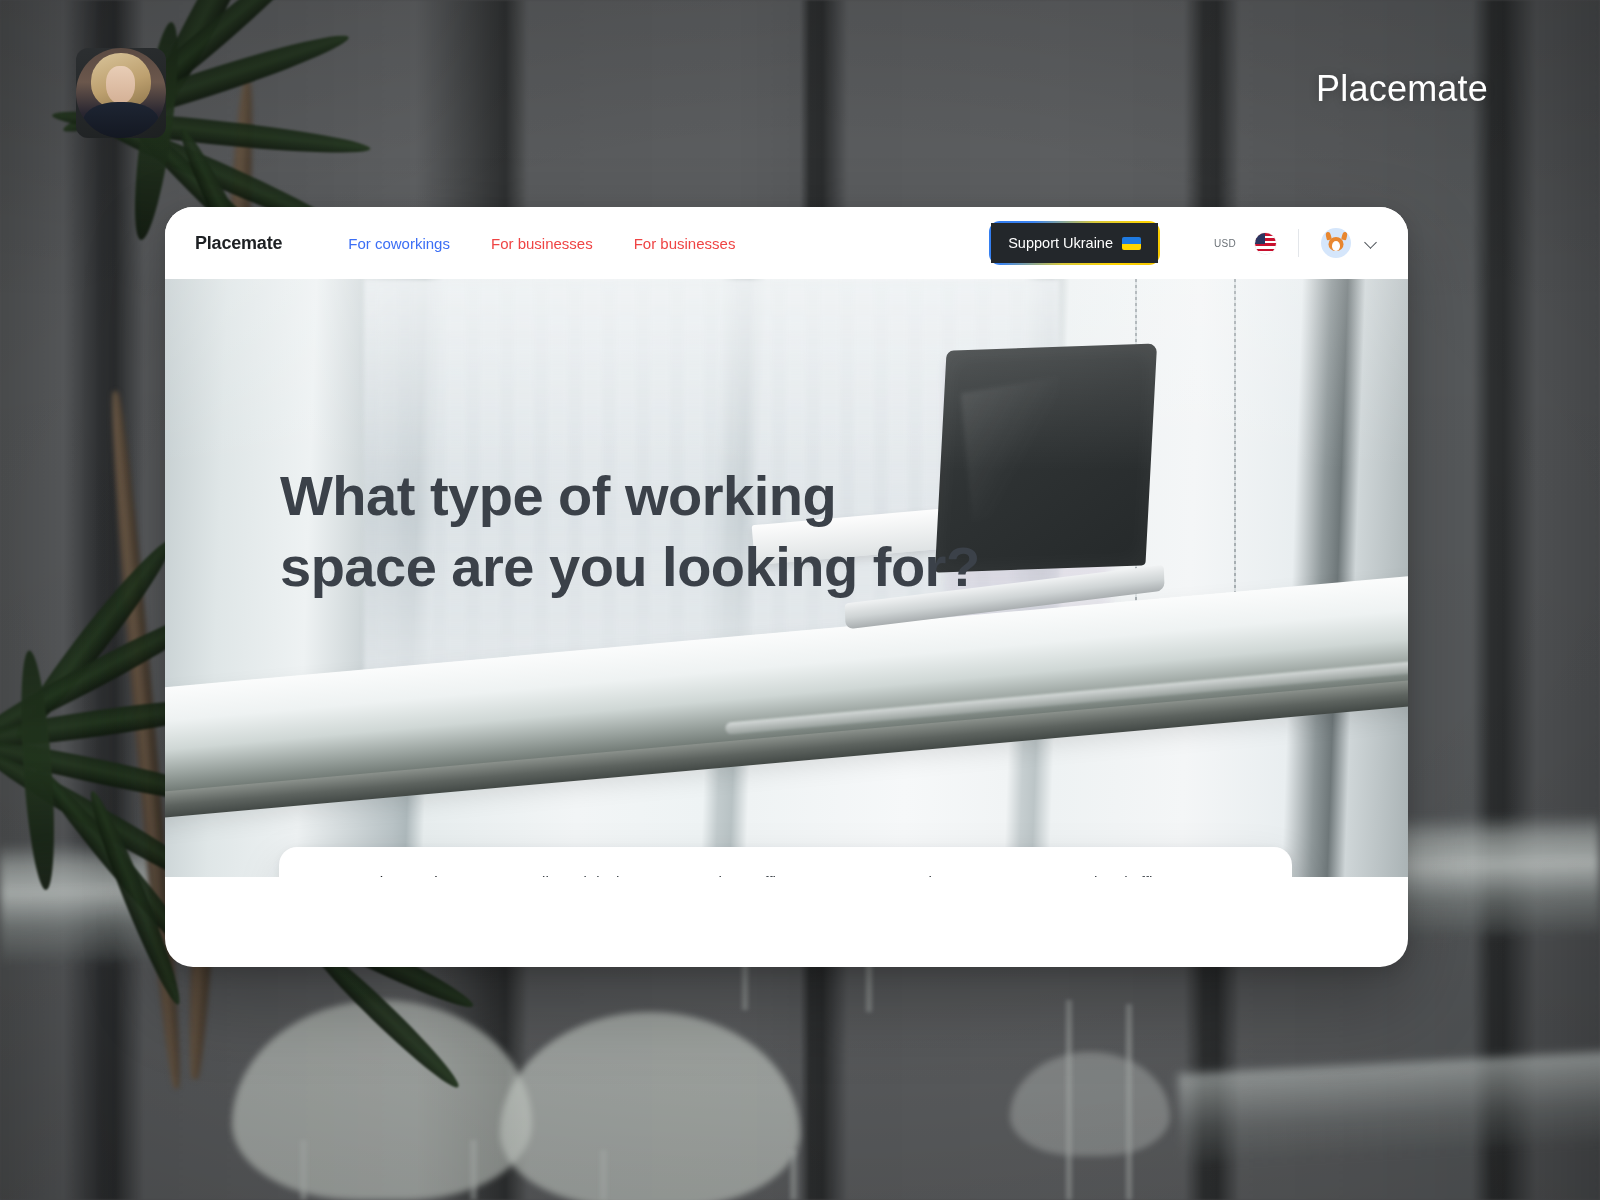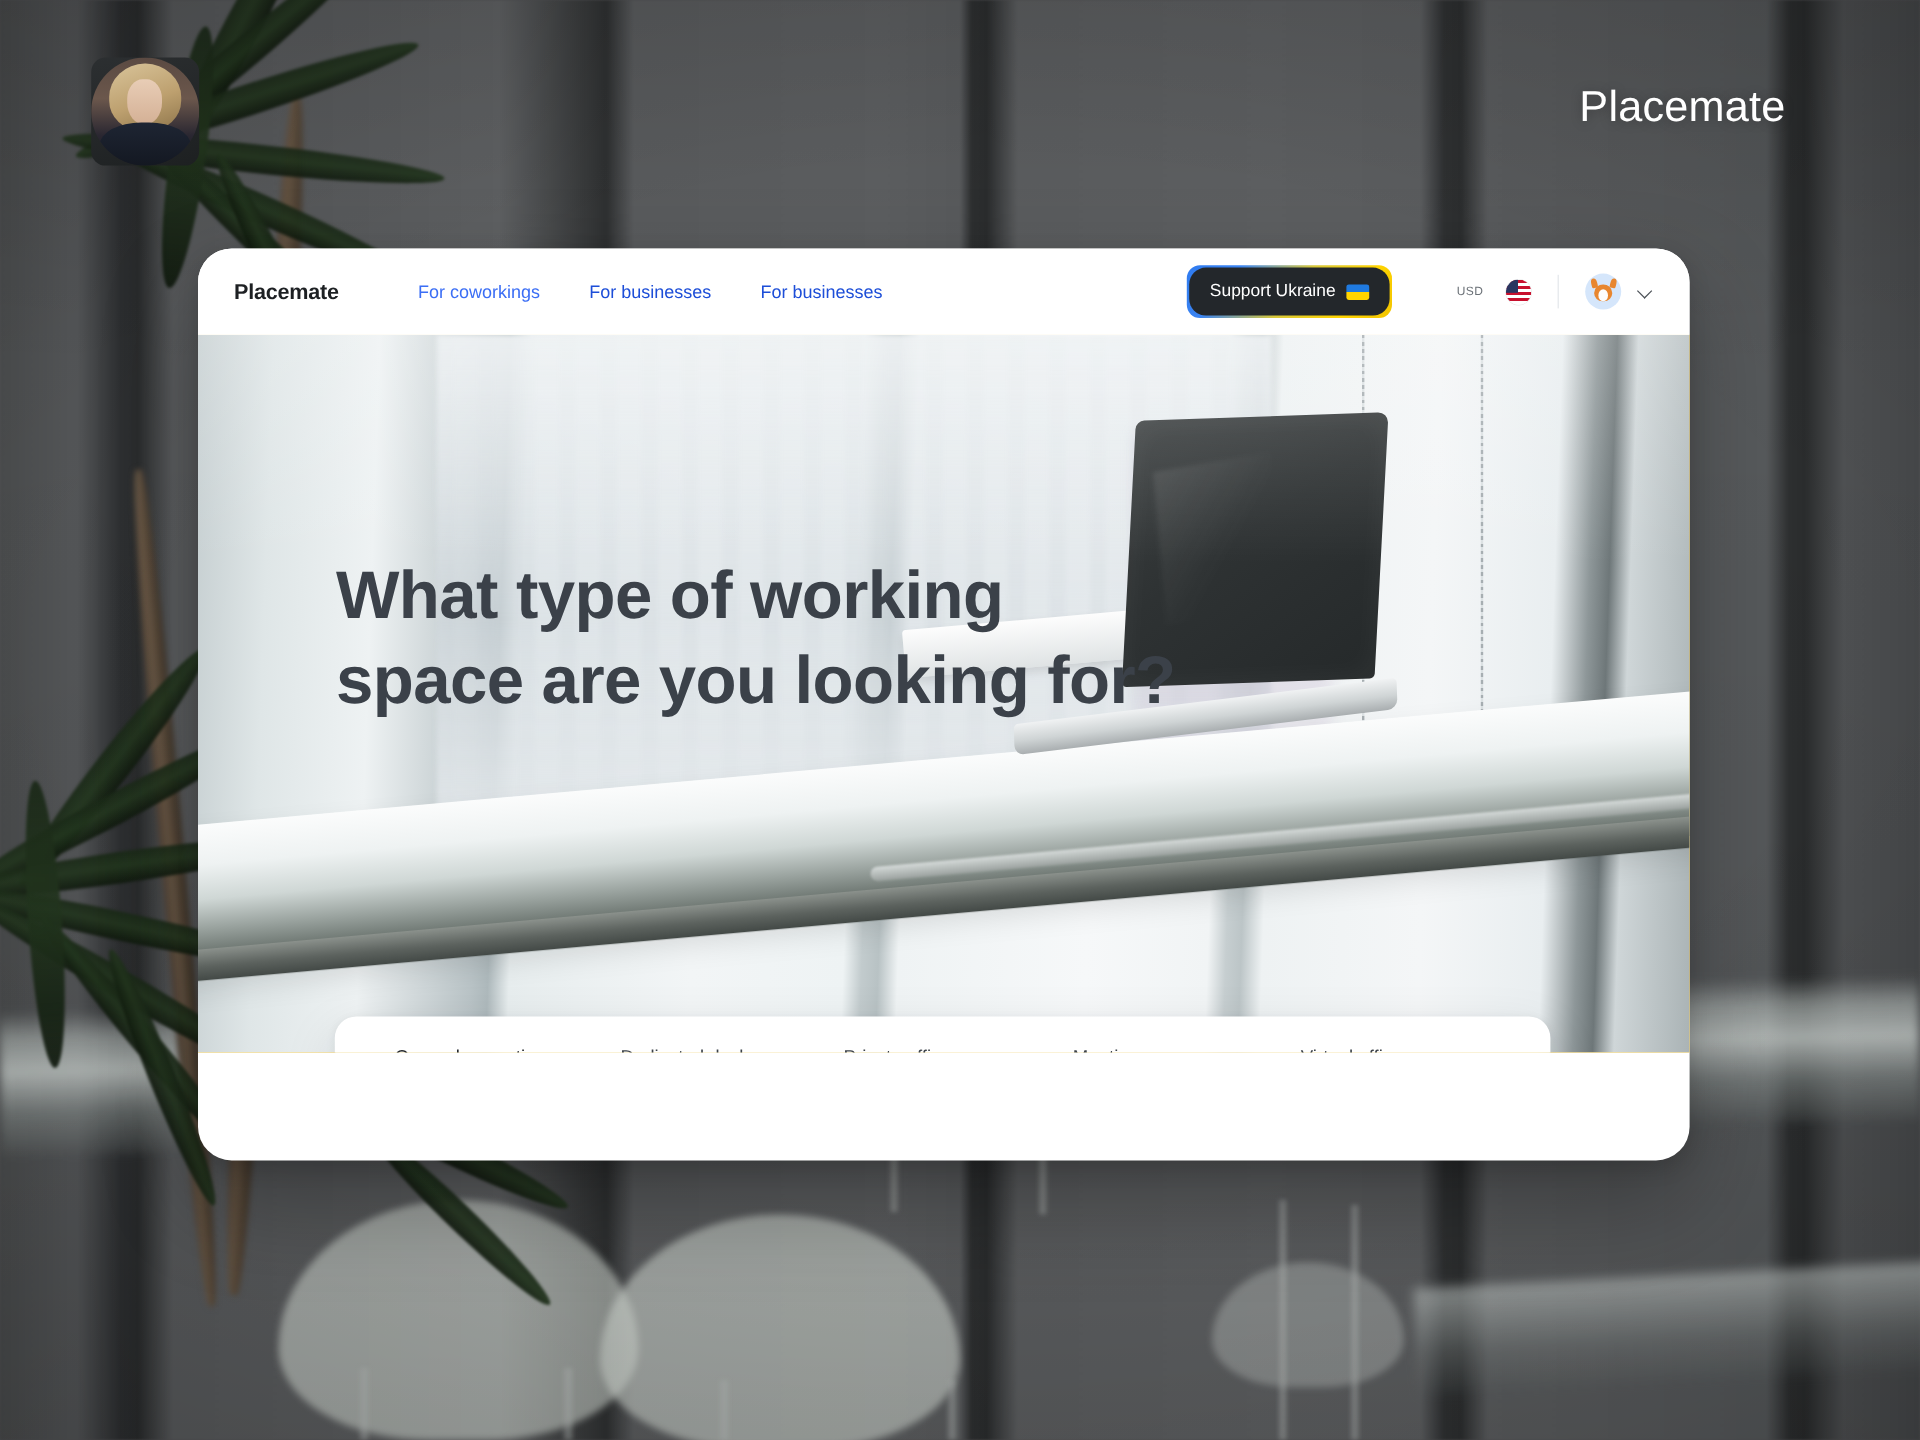--- a/index.html
+++ b/index.html
@@ -168,38 +168,38 @@
     z-index: 6;
   }
   #nav-logo {
     font-size: 18px; font-weight: 700; color: #1d2023;
     letter-spacing: -.2px;
     margin-right: 66px;
   }
   #nav-links { display: flex; align-items: center; gap: 41px; }
   .nav-link {
     font-size: 15px;
-    color: #1d4ed8;
+    color: #ef4444;
     text-decoration: none;
     white-space: nowrap;
   }
   .nav-link.active { color: #3b6ef5; }
 
   #nav-right {
     margin-left: auto;
     display: flex;
     align-items: center;
     gap: 0;
   }
   #support-ukraine {
     position: relative;
     height: 40px;
     display: flex; align-items: center; gap: 9px;
     padding: 0 17px;
-    border-radius: 14px;
+    border-radius: 0;
     background: #23272b;
     color: #fff;
     font-size: 14.5px;
     font-weight: 500;
     white-space: nowrap;
     cursor: pointer;
   }
   #support-ukraine::before {
     content: "";
     position: absolute; inset: -2px;
@@ -292,21 +292,21 @@
     border-right: 1.9px solid #4a5056;
     border-bottom: 1.9px solid #4a5056;
     transform: rotate(45deg);
   }
 
   
   #hero {
     position: relative;
     height: 598px;
     overflow: hidden;
-    background: #eab308;
+    background: #f9a8d4;
   }
   .hero-photo { position: absolute; inset: 0; }
   .hp-base {
     background: linear-gradient(92deg,
       #c6cfd1 0%, #dfe6e7 5%, #eef2f3 12%,
       #b9c3c6 19.5%, #aeb9bc 20.6%, #e7edee 22%,
       #f2f5f6 34%, #eef3f4 44%,
       #c2cbcd 45.2%, #b8c2c4 46.3%, #eff3f4 47.6%,
       #f6f8f9 60%, #f1f4f5 68%,
       #c6ced0 69.2%, #bcc5c7 70.2%, #eef2f3 71.6%,

